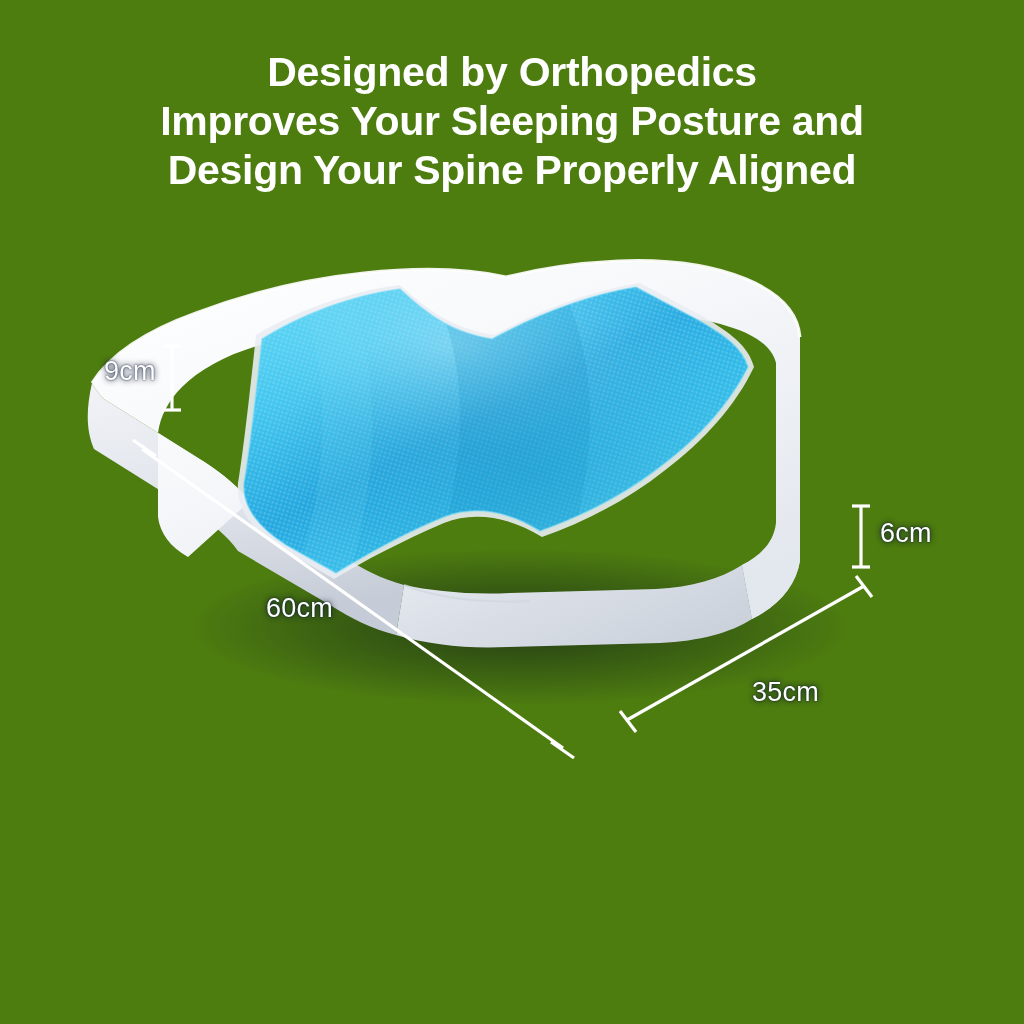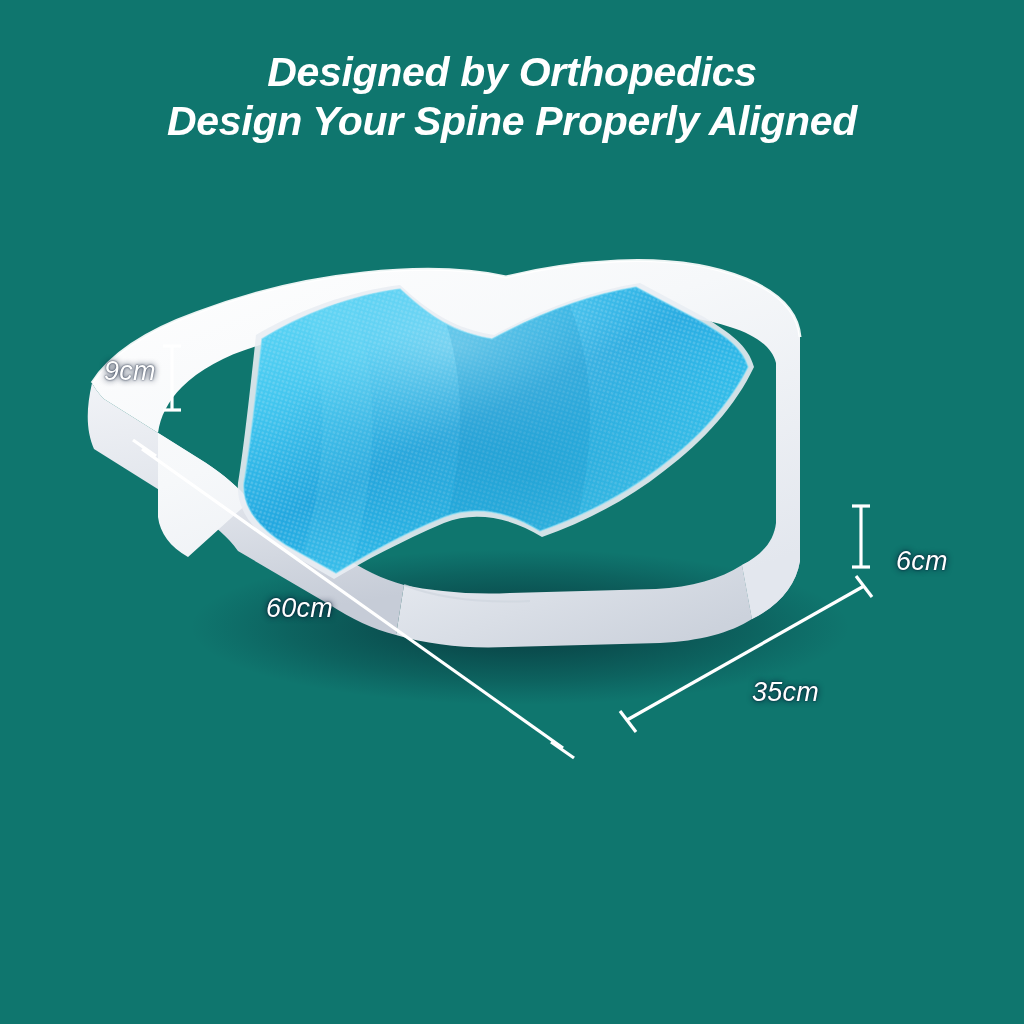--- a/index.html
+++ b/index.html
@@ -7,23 +7,22 @@
 
   html, body {
     width:1024px; height:1024px;
     background:#05142e;
     overflow:hidden;
   }
 
   #poster {
     position:relative;
     width:1024px; height:1024px;
-    background:#0f766e;
+    background:#4d7c0f;
     font-family:"Liberation Sans", sans-serif;
-    font-style:italic;
     -webkit-font-smoothing:antialiased;
   }
 
   
   #headline {
     position:absolute;
     left:0; top:48px;
     width:1024px;
     text-align:center;
     color:#ffffff;
@@ -53,21 +52,21 @@
   .dim-label {
     position:absolute;
     color:#ffffff;
     font-size:27px;
     font-weight:normal;
     letter-spacing:0.2px;
     white-space:nowrap;
     text-shadow:0 0 6px rgba(5,20,46,0.95), 0 0 2px rgba(5,20,46,0.9);
   }
   #label-9cm  { left:104px; top:356px; }
-  #label-6cm  { left:880px; top:546px;margin-left:16px; }
+  #label-6cm  { left:880px; top:518px; }
   #label-60cm { left:266px; top:593px; }
   #label-35cm { left:752px; top:677px; }
 
   
   #logo {
     position:absolute;
     right:62px; bottom:22px;
     text-align:right;
     line-height:1;
   }
@@ -94,20 +93,21 @@
     font-family:"DejaVu Sans", sans-serif;
   }
 </style>
 </head>
 <body>
 
 <div id="poster">
 
   <div id="headline">
     <span class="hl-line">Designed by Orthopedics</span>
+    <span class="hl-line">Improves Your Sleeping Posture and</span>
     <span class="hl-line">Design Your Spine Properly Aligned</span>
   </div>
 
   <div id="product-stage">
     <svg id="pillow-svg" width="1024" height="520" viewBox="0 0 1024 520">
       <defs>
 
         <linearGradient id="foamTop" x1="0" y1="0" x2="0.75" y2="1">
           <stop offset="0%" stop-color="#ffffff"></stop>
           <stop offset="45%" stop-color="#f6f8fa"></stop>

